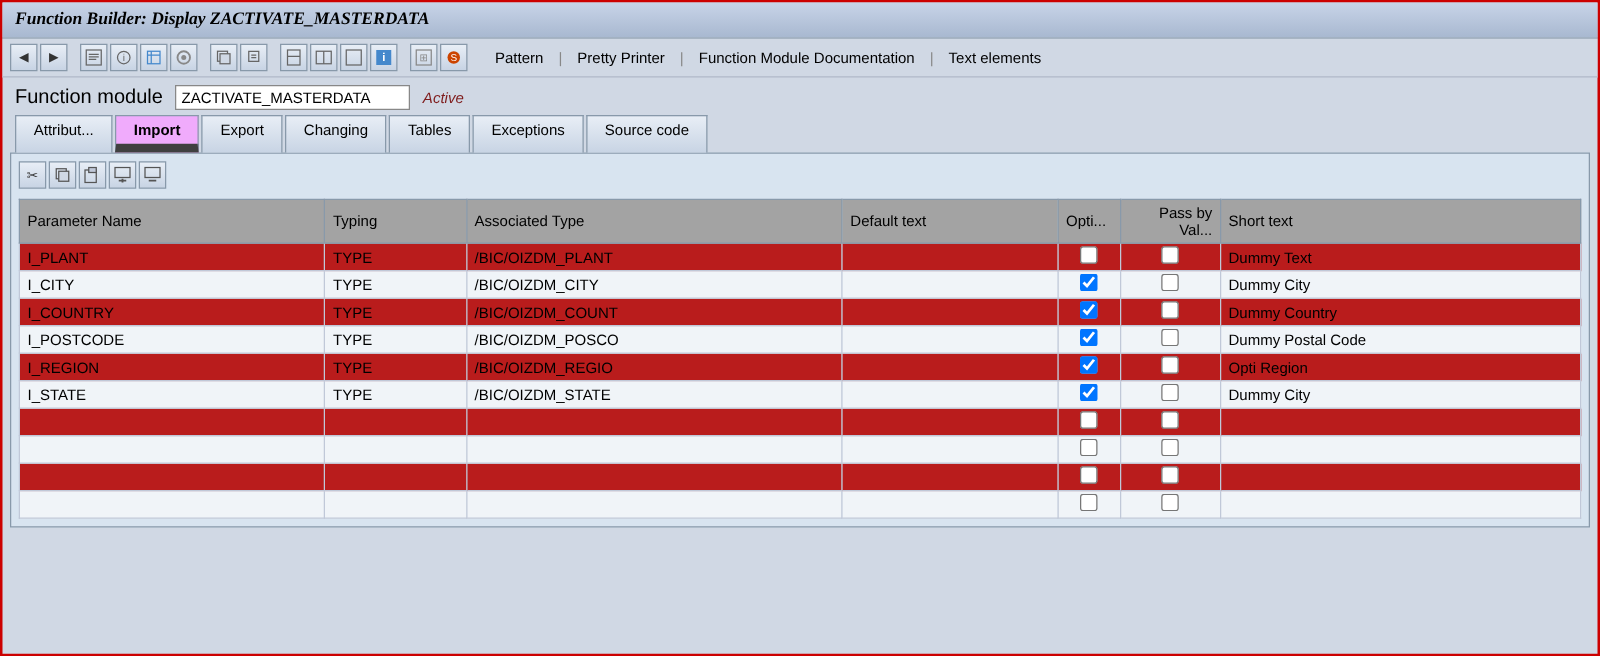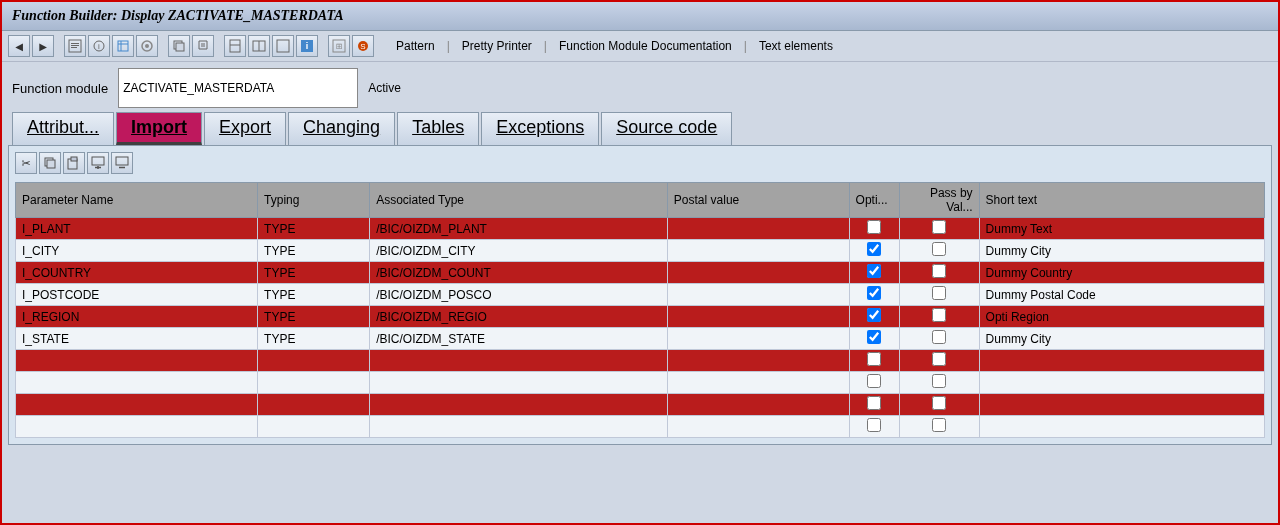--- a/index.html
+++ b/index.html
@@ -69,58 +69,58 @@
     }
 
     .form-area {
       padding: 6px 10px 4px 10px;
       display: flex;
       align-items: center;
       gap: 10px;
     }
 
     .form-label {
-      font-size: 13px;
+      font-size: 16px;
       color: #000;
     }
 
     .form-input {
       border: 1px solid #888;
       background: #fff;
-      padding: 12px 4px;
-      font-size: 12px;
-      width: 240px;
+      padding: 2px 4px;
+      font-size: 12px;
+      width: 188px;
     }
 
     .form-status {
       font-size: 12px;
-      color: #000000;
+      color: #7f1d1d;
+      font-style: italic;
     }
 
     .tabs {
       display: flex;
       padding: 0 10px;
       gap: 0;
     }
 
     .tab {
       padding: 4px 14px;
       border: 1px solid #8899aa;
       border-bottom: none;
       background: linear-gradient(to bottom, #e8eef6, #c8d4e4);
       cursor: pointer;
-      font-size: 18px;
+      font-size: 12px;
       color: #000;
       margin-right: 2px;
-      text-decoration: underline;
     }
 
     .tab.active {
-      background: #be185d;
-      border-bottom: 3px solid #404040;
+      background: #f0abfc;
+      border-bottom: 7px solid #404040;
       font-weight: bold;
       z-index: 1;
     }
 
     .content-area {
       background: #d8e4f0;
       border: 1px solid #8899aa;
       margin: 0 6px 6px 6px;
       padding: 6px;
     }
@@ -336,21 +336,21 @@
           </svg>
       </button>
     </div>
 
     <table>
       <thead>
         <tr>
           <th>Parameter Name</th>
           <th>Typing</th>
           <th>Associated Type</th>
-          <th>Postal value</th>
+          <th>Default text</th>
           <th style="width:50px;">Opti...</th>
           <th style="width:80px;text-align:right;">Pass by Val...</th>
           <th>Short text</th>
         </tr>
       </thead>
       <tbody id="table-body">
       <tr>
     <td>I_PLANT</td>
     <td>TYPE</td>
     <td>/BIC/OIZDM_PLANT</td>

